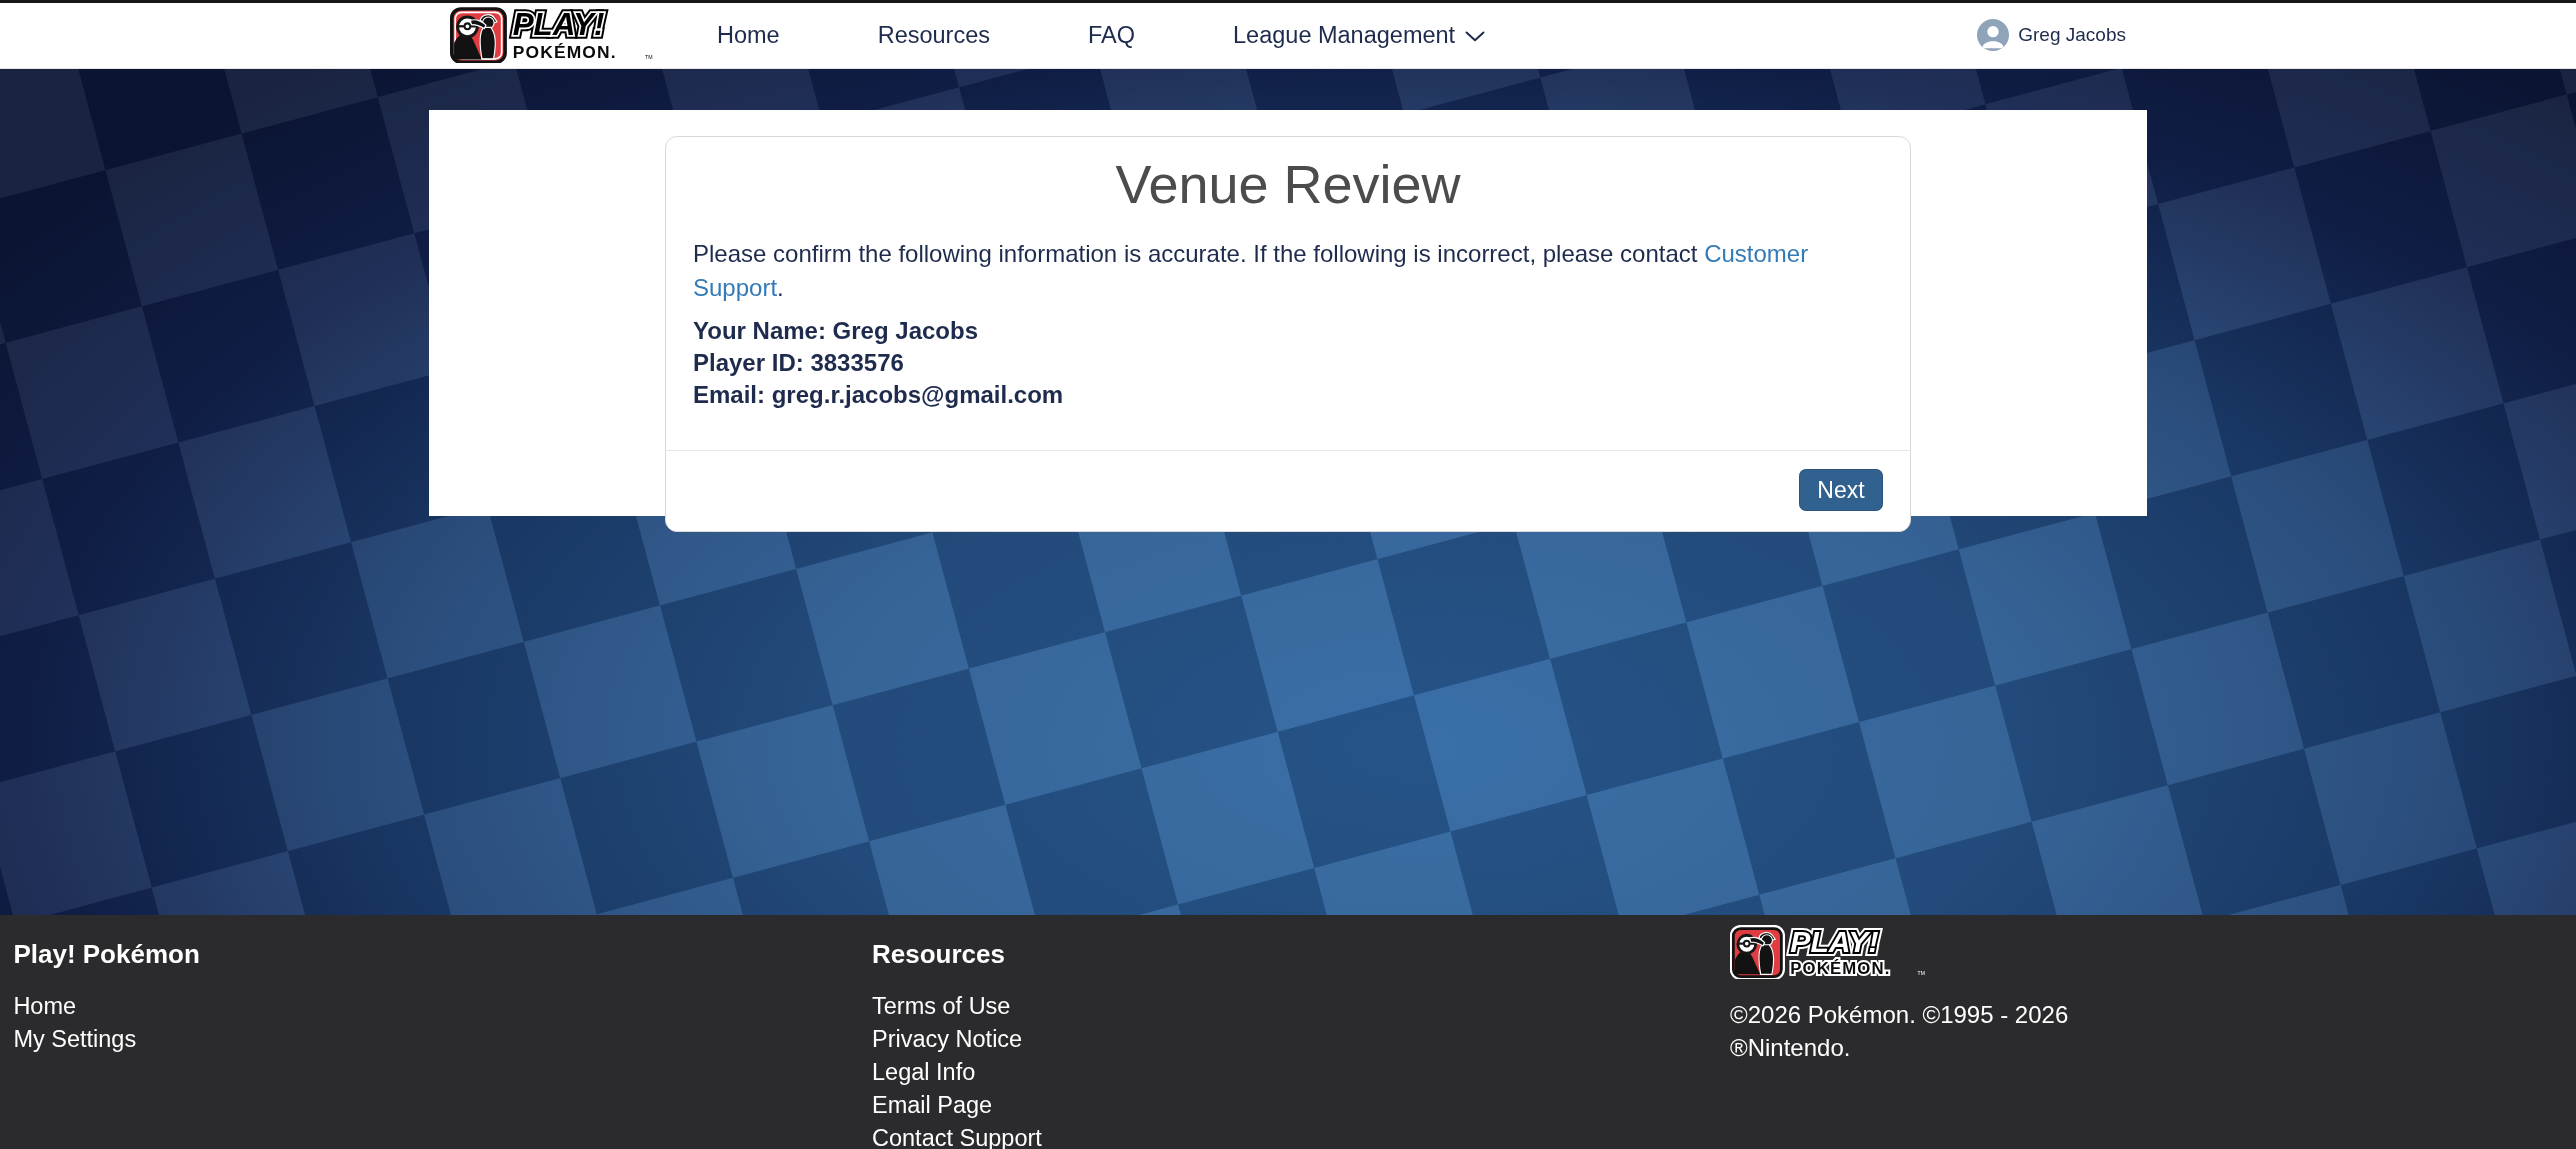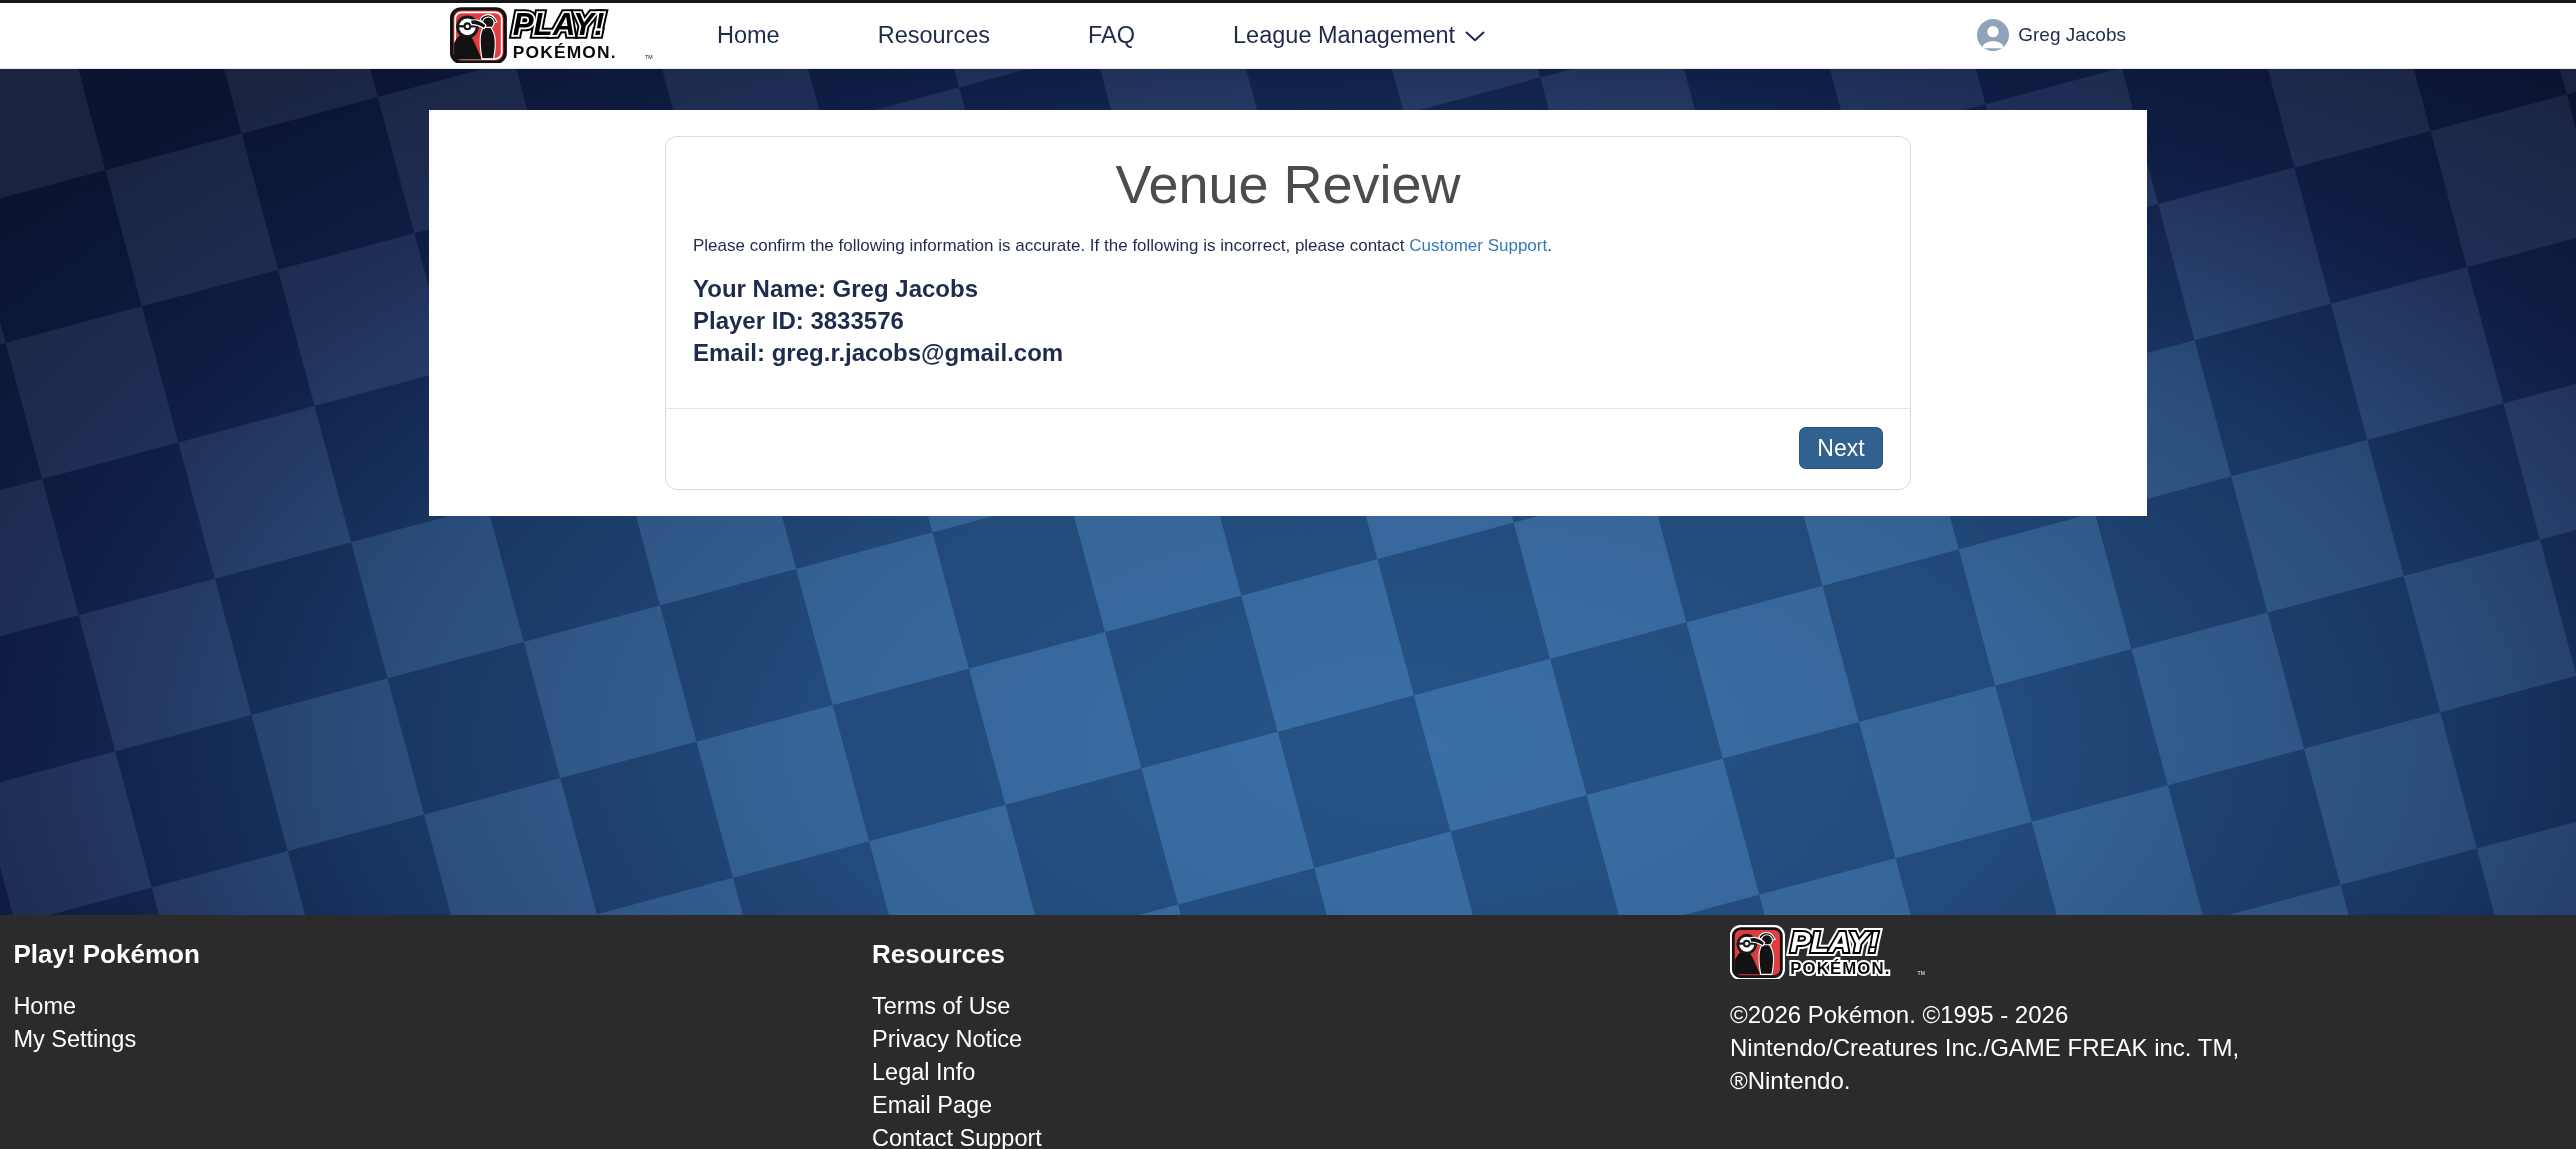--- a/index.html
+++ b/index.html
@@ -30,21 +30,21 @@
     background-image: repeating-conic-gradient(rgba(255,255,255,0.055) 0% 25%, rgba(2,6,30,0.20) 25% 50%);
     background-size:282px 282px;
     transform:rotate(-15deg);
   }
 
   
   .panel { position:relative; z-index:1; width:1718px; height:406px; margin:41px auto 0; background:#ffffff; padding-top:26px; }
   .card { width:1246px; margin:0 auto; background:#fff; border:1.3px solid #d9d9d9; border-radius:12px; overflow:hidden; }
   .card-body { padding:16px 27px 39px; }
   .card-title { font-size:54px; line-height:62px; font-weight:400; color:#4c4c4c; text-align:center; }
-  .confirm-line { margin-top:14px; font-size:17px; line-height:34px; color:#1e2b4d; }
+  .confirm-line { margin-top:22px; font-size:24px; line-height:34px; color:#1e2b4d; }
   .link-support { color:#337ab7; text-decoration:none; cursor:pointer; }
   .info-block { margin-top:10.7px;font-weight:bold; }
   .info-row { font-size:24px; line-height:32px; color:#1e2b4d; }
   .card-footer { border-top:1.3px solid #e7e7e7; padding:18px 27px 19.4px; display:flex; justify-content:flex-end; }
   .btn-next { background:#31618f; border:0.7px solid #2a5580; color:#ffffff; font-size:23px;
     font-family:"Liberation Sans",sans-serif; height:42px; min-width:79px; padding:0 17.4px;
     border-radius:6.7px; cursor:pointer; }
 
   
   footer.site-footer { position:relative; height:284px; background:#2b2b2d; color:#fff; overflow:hidden; z-index:2; }
@@ -191,19 +191,18 @@
         <text x="108" y="48" fill="#ffffff">PLAY!</text>
       </g>
       <g class="logo-poke" font-size="30">
         <text x="108" y="88" stroke="#fff" stroke-width="7">POKÉMON.</text>
         <text x="108" y="88" fill="#0b0b0b">POKÉMON.</text>
       </g>
       <text x="336" y="90" font-size="9" fill="#ffffff">TM</text>
     </svg>
     <div class="copyright">
       <div class="copy-line">©2026 Pokémon. ©1995 - 2026</div>
-      <div class="copy-line">Nintendo/Creatures Inc./GAME FREAK inc. TM,</div>
       <div class="copy-line">®Nintendo.</div>
     </div>
   </div>
 
 </footer>
 
 
 </body></html>

